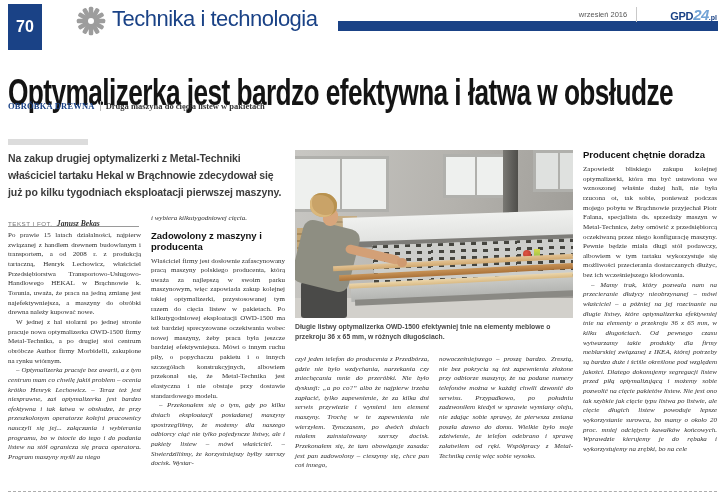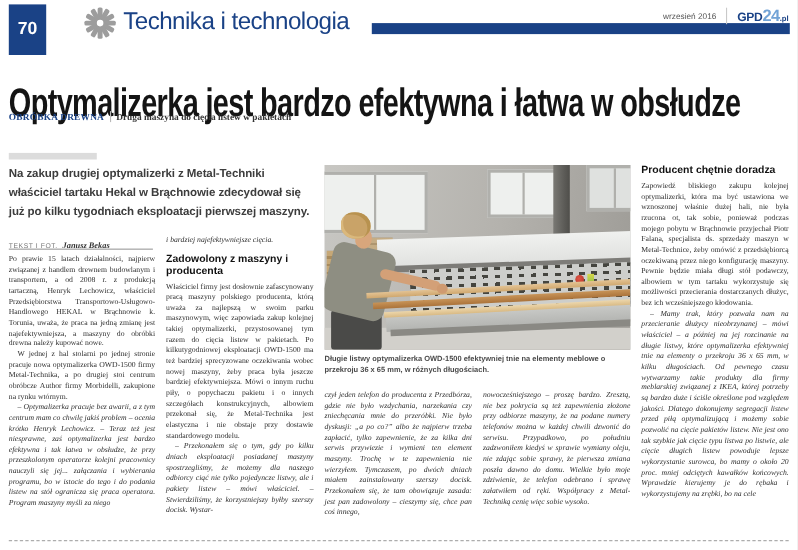--- a/index.html
+++ b/index.html
@@ -9,23 +9,23 @@
   
   .badge{position:absolute;left:8px;top:4px;width:34px;height:46px;background:#1a4286;
          color:#fff;font-weight:bold;font-size:16px;display:flex;align-items:center;justify-content:center;}
   .gear{position:absolute;left:76px;top:6px;width:30px;height:30px;}
   .section-title{position:absolute;left:112px;top:3px;font-size:22px;font-weight:normal;
                  color:#1a4286;letter-spacing:-0.5px;line-height:32px;}
   .masthead-bar{position:absolute;left:338px;top:21px;width:380px;height:10px;background:#1a4286;}
   .top-right{position:absolute;right:8px;top:6px;display:flex;align-items:center;gap:9px;}
   .issue-date{font-size:7.5px;color:#555;}
   .tr-divider{width:1px;height:15px;background:#c9c9c9;}
-  .brand{display:flex;align-items:baseline;}
+  .brand{display:flex;align-items:baseline;margin-left:24px;}
   .brand .b1{font-size:11px;font-weight:bold;color:#1a4286;letter-spacing:-0.3px;}
-  .brand .b2{font-size:15px;font-weight:bold;color:#72a3d6;letter-spacing:-0.5px;}
+  .brand .b2{font-size:15px;font-weight:bold;font-style:italic;color:#72a3d6;letter-spacing:-0.5px;}
   .brand .b3{font-size:7px;font-weight:bold;color:#1a4286;}
 
   
   .headline{position:absolute;left:8px;top:72px;font-size:36px;font-weight:800;color:#141414;
             white-space:nowrap;letter-spacing:-0.8px;transform:scaleX(0.73);transform-origin:left top;}
   .kicker{position:absolute;left:8px;top:101px;display:flex;align-items:center;gap:5px;font-family:Liberation Serif, serif;}
   .kicker .cat{font-size:8.5px;font-weight:bold;color:#1a4286;letter-spacing:0.2px;}
   .kicker .sep{width:1px;height:10px;background:#b9b9b9;}
   .kicker .sub{font-size:8.5px;font-weight:bold;color:#333;}
   .gray-rule{position:absolute;left:8px;top:139px;width:80px;height:6px;background:#dcdcdc;}
@@ -137,21 +137,21 @@
     <span class="auth">Janusz Bekas</span>
   </div>
   <div class="byline-rule"></div>
 
   <div class="col" id="col1">
       <p class="normal">Po prawie 15 latach działalności, najpierw związanej z handlem drewnem budowlanym i transportem, a od 2008 r. z produkcją tartaczną, Henryk Lechowicz, właściciel Przedsiębiorstwa Transportowo-Usługowo-Handlowego HEKAL w Brąchnowie k. Torunia, uważa, że praca na jedną zmianę jest najefektywniejsza, a maszyny do obróbki drewna należy kupować nowe.</p>
       <p class="normal indent">W jednej z hal stolarni po jednej stronie pracuje nowa optymalizerka OWD-1500 firmy Metal-Technika, a po drugiej stoi centrum obróbcze Author firmy Morbidelli, zakupione na rynku wtórnym.</p>
       <p class="italic indent">– Optymalizerka pracuje bez awarii, a z tym centrum mam co chwilę jakiś problem – ocenia krótko Henryk Lechowicz. – Teraz też jest niesprawne, zaś optymalizerka jest bardzo efektywna i tak łatwa w obsłudze, że przy przeszkolonym operatorze kolejni pracownicy nauczyli się jej... załączania i wybierania programu, bo w istocie do tego i do podania listew na stół ogranicza się praca operatora. Program maszyny myśli za niego</p>
     </div>
   <div class="col" id="col2">
-      <p class="italic">i bardziej najefektywniejsze cięcia.</p>
+      <p class="italic">i wybiera kilkutygodniowej cięcia.</p>
       <div class="subhead">Zadowolony z maszyny i producenta</div>
       <p class="normal">Właściciel firmy jest dosłownie zafascynowany pracą maszyny polskiego producenta, którą uważa za najlepszą w swoim parku maszynowym, więc zapowiada zakup kolejnej takiej optymalizerki, przystosowanej tym razem do cięcia listew w pakietach. Po kilkutygodniowej eksploatacji OWD-1500 ma też bardziej sprecyzowane oczekiwania wobec nowej maszyny, żeby praca była jeszcze bardziej efektywniejsza. Mówi o innym ruchu piły, o popychaczu pakietu i o innych szczegółach konstrukcyjnych, albowiem przekonał się, że Metal-Technika jest elastyczna i nie obstaje przy dostawie standardowego modelu.</p>
       <p class="italic indent">– Przekonałem się o tym, gdy po kilku dniach eksploatacji posiadanej maszyny spostrzegliśmy, że możemy dla naszego odbiorcy ciąć nie tylko pojedyncze listwy, ale i pakiety listew – mówi właściciel. – Stwierdziliśmy, że korzystniejszy byłby szerszy docisk. Wystar-</p>
     </div>
   <div class="col" id="col3">
       <p class="italic">czył jeden telefon do producenta z Przedbórza, gdzie nie było wzdychania, narzekania czy zniechęcania mnie do przeróbki. Nie było dyskusji: „a po co?” albo że najpierw trzeba zapłacić, tylko zapewnienie, że za kilka dni serwis przywiezie i wymieni ten element maszyny. Trochę w te zapewnienia nie wierzyłem. Tymczasem, po dwóch dniach miałem zainstalowany szerszy docisk. Przekonałem się, że tam obowiązuje zasada: jest pan zadowolony – cieszymy się, chce pan coś innego,</p>
     </div>
   <div class="col" id="col4">
       <p class="italic">nowocześniejszego – proszę bardzo. Zresztą, nie bez pokrycia są też zapewnienia złożone przy odbiorze maszyny, że na podane numery telefonów można w każdej chwili dzwonić do serwisu. Przypadkowo, po południu zadzwoniłem kiedyś w sprawie wymiany oleju, nie zdając sobie sprawy, że pierwsza zmiana poszła dawno do domu. Wielkie było moje zdziwienie, że telefon odebrano i sprawę załatwiłem od ręki. Współpracy z Metal-Techniką cenię więc sobie wysoko.</p>
     </div>

